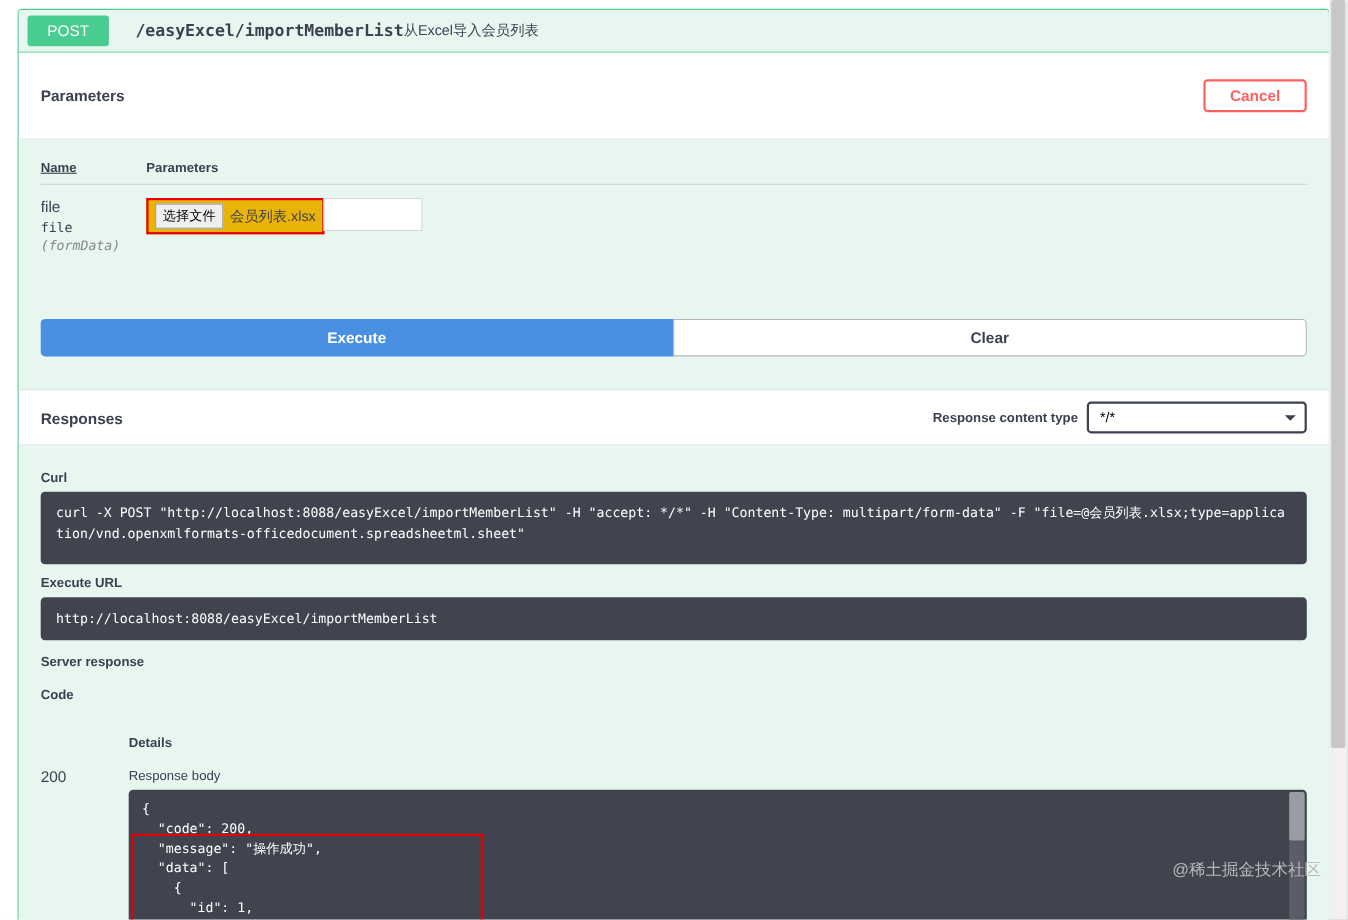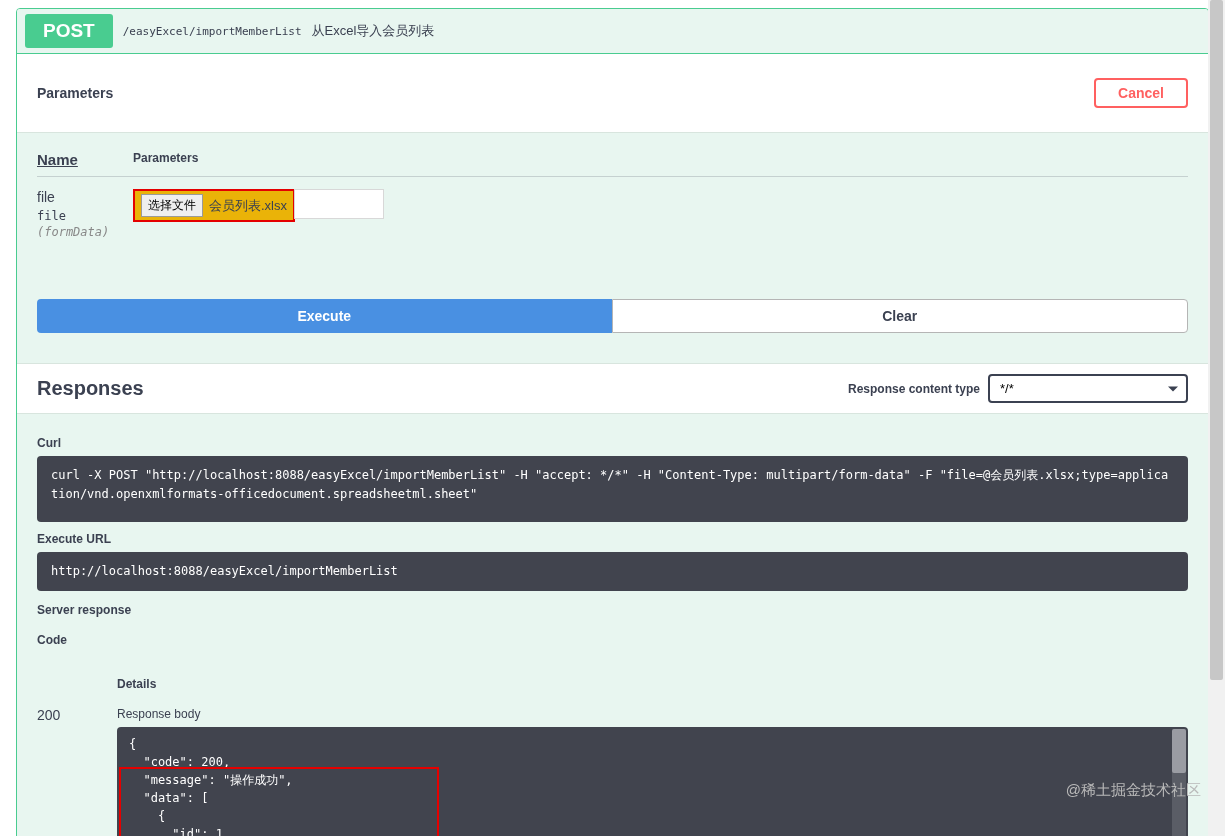--- a/index.html
+++ b/index.html
@@ -1,46 +1,46 @@
 <!DOCTYPE html>
 <html><head>
 <meta charset="utf-8">
 <style>
   * { box-sizing: border-box; margin: 0; padding: 0; }
   html, body { width: 1225px; height: 836px; font-family: -apple-system, BlinkMacSystemFont, "Segoe UI", Arial, sans-serif; font-size: 14px; color: #3b4151; background: #fff; }
   .page { padding: 0 0 0 0; }
   .operation { border: 1px solid #49cc90; border-radius: 4px; margin: 8px 16px 0 16px; background: #e8f6f0; overflow: hidden; }
   .op-header { display: flex; align-items: center; padding: 5px 8px; background: #e8f6f0; border-bottom: 1px solid #49cc90; }
-  .method-badge { background: #49cc90; color: #fff; font-weight: 700; font-size: 19px; padding: 6px 18px; border-radius: 3px; margin-right: 10px; }
-  .path { font-family: Consolas, Monaco, monospace; font-weight: 400; font-size: 11px; color: #3b4151; margin-right: 10px; }
+  .method-badge { background: #49cc90; color: #fff; font-weight: 400; font-size: 14px; padding: 6px 18px; border-radius: 3px; margin-right: 24px; }
+  .path { font-family: Consolas, Monaco, monospace; font-weight: 700; font-size: 15px; color: #3b4151; }
   .summary { font-family: "Microsoft YaHei", Arial, sans-serif; font-size: 13px; color: #3b4151; }
   .body-block { background: #e8f6f0; }
   .section-head { display: flex; align-items: center; justify-content: space-between; padding: 24px 20px; background: #fff; border-bottom: 1px solid #d8e5de; }
   .section-head h4 { font-size: 14px; font-weight: 700; color: #3b4151; }
   .cancel-btn { border: 2px solid #ff6060; background: #fff; color: #ff6060; font-weight: 700; font-size: 14px; padding: 5px 22px; border-radius: 4px; cursor: pointer; }
   .params-table { width: 100%; padding: 10px 20px 30px 20px; background: #e8f6f0; }
   .params-thead { display: flex; border-bottom: 1px solid rgba(59,65,81,.2); padding: 8px 0; }
-  .col-name { width: 96px; font-size: 15px; font-weight: 700; text-decoration: underline; }
+  .col-name { width: 96px; font-size: 12px; font-weight: 700; text-decoration: underline; }
   .col-desc { flex: 1; font-size: 12px; font-weight: 700; }
   .params-row { display: flex; padding-top: 12px; }
   .param-name-block { width: 96px; }
   .param-name { font-size: 14px; color: #3b4151; }
   .param-type { font-size: 12px; font-family: Consolas, Monaco, monospace; color: #3b4151; margin-top: 4px; }
   .param-in { font-size: 12px; font-style: italic; font-family: Consolas, Monaco, monospace; color: #888; margin-top: 2px; }
   .param-desc-block { flex: 1; }
   .file-wrap { display: inline-flex; align-items: center; border: 2px solid #e40000; padding: 3px 6px; background: #eab308; }
   .file-picker { display: inline-flex; align-items: center; }
   .choose-btn { border: 1px solid #9a9a9a; background: #efefef; font-size: 12px; padding: 2px 6px; font-family: "SimSun", Arial; }
   .file-name { font-size: 13px; margin-left: 6px; font-family: "SimSun", Arial; }
   .file-extra { display: inline-block; width: 90px; height: 30px; background: #fff; border: 1px solid #d8d8d8; margin-left: -1px; vertical-align: middle; }
   .btn-row { display: flex; gap: 0; padding: 0 20px 18px 20px; background: #e8f6f0; margin-top: 10px; }
   .execute-btn { flex: 1; background: #4990e2; color: #fff; font-weight: 700; font-size: 14px; padding: 8px 0; border: none; border-top-left-radius: 4px; border-bottom-left-radius: 4px; cursor: pointer; }
   .clear-btn { flex: 1; background: #fff; color: #3b4151; font-weight: 700; font-size: 14px; padding: 8px 0; border: 1px solid #b5b5b5; border-top-right-radius: 4px; border-bottom-right-radius: 4px; cursor: pointer; }
   .responses-head { display: flex; align-items: center; justify-content: space-between; padding: 10px 20px; background: #fff; border-top: 1px solid #d8e5de; border-bottom: 1px solid #d8e5de; }
-  .responses-head h4 { font-size: 20px; font-weight: 700; }
+  .responses-head h4 { font-size: 14px; font-weight: 700; }
   .ctype-group { display: flex; align-items: center; gap: 8px; }
   .ctype-label { font-size: 12px; font-weight: 700; color: #3b4151; }
   .ctype-select { border: 2px solid #3b4151; background: #fff; font-size: 13px; padding: 5px 24px 5px 10px; border-radius: 4px; min-width: 200px; appearance: none; position: relative; }
   .select-wrap { position: relative; }
   .select-wrap::after { content: ""; position: absolute; right: 10px; top: 50%; transform: translateY(-50%); border-left: 5px solid transparent; border-right: 5px solid transparent; border-top: 5px solid #3b4151; pointer-events: none; }
   .resp-body { padding: 12px 20px 7px 20px; background: #e8f6f0; }
   .sub-label { font-size: 12px; font-weight: 700; margin: 10px 0 6px 0; }
   .codebox { background: #41444e; color: #fff; font-family: Consolas, Monaco, monospace; font-size: 12px; padding: 10px 14px; border-radius: 4px; white-space: pre-wrap; word-break: break-all; line-height: 1.55; }
   .codebox.tall { min-height: 66px; }
   .server-label { font-size: 12px; font-weight: 700; margin: 12px 0 10px 0; }

